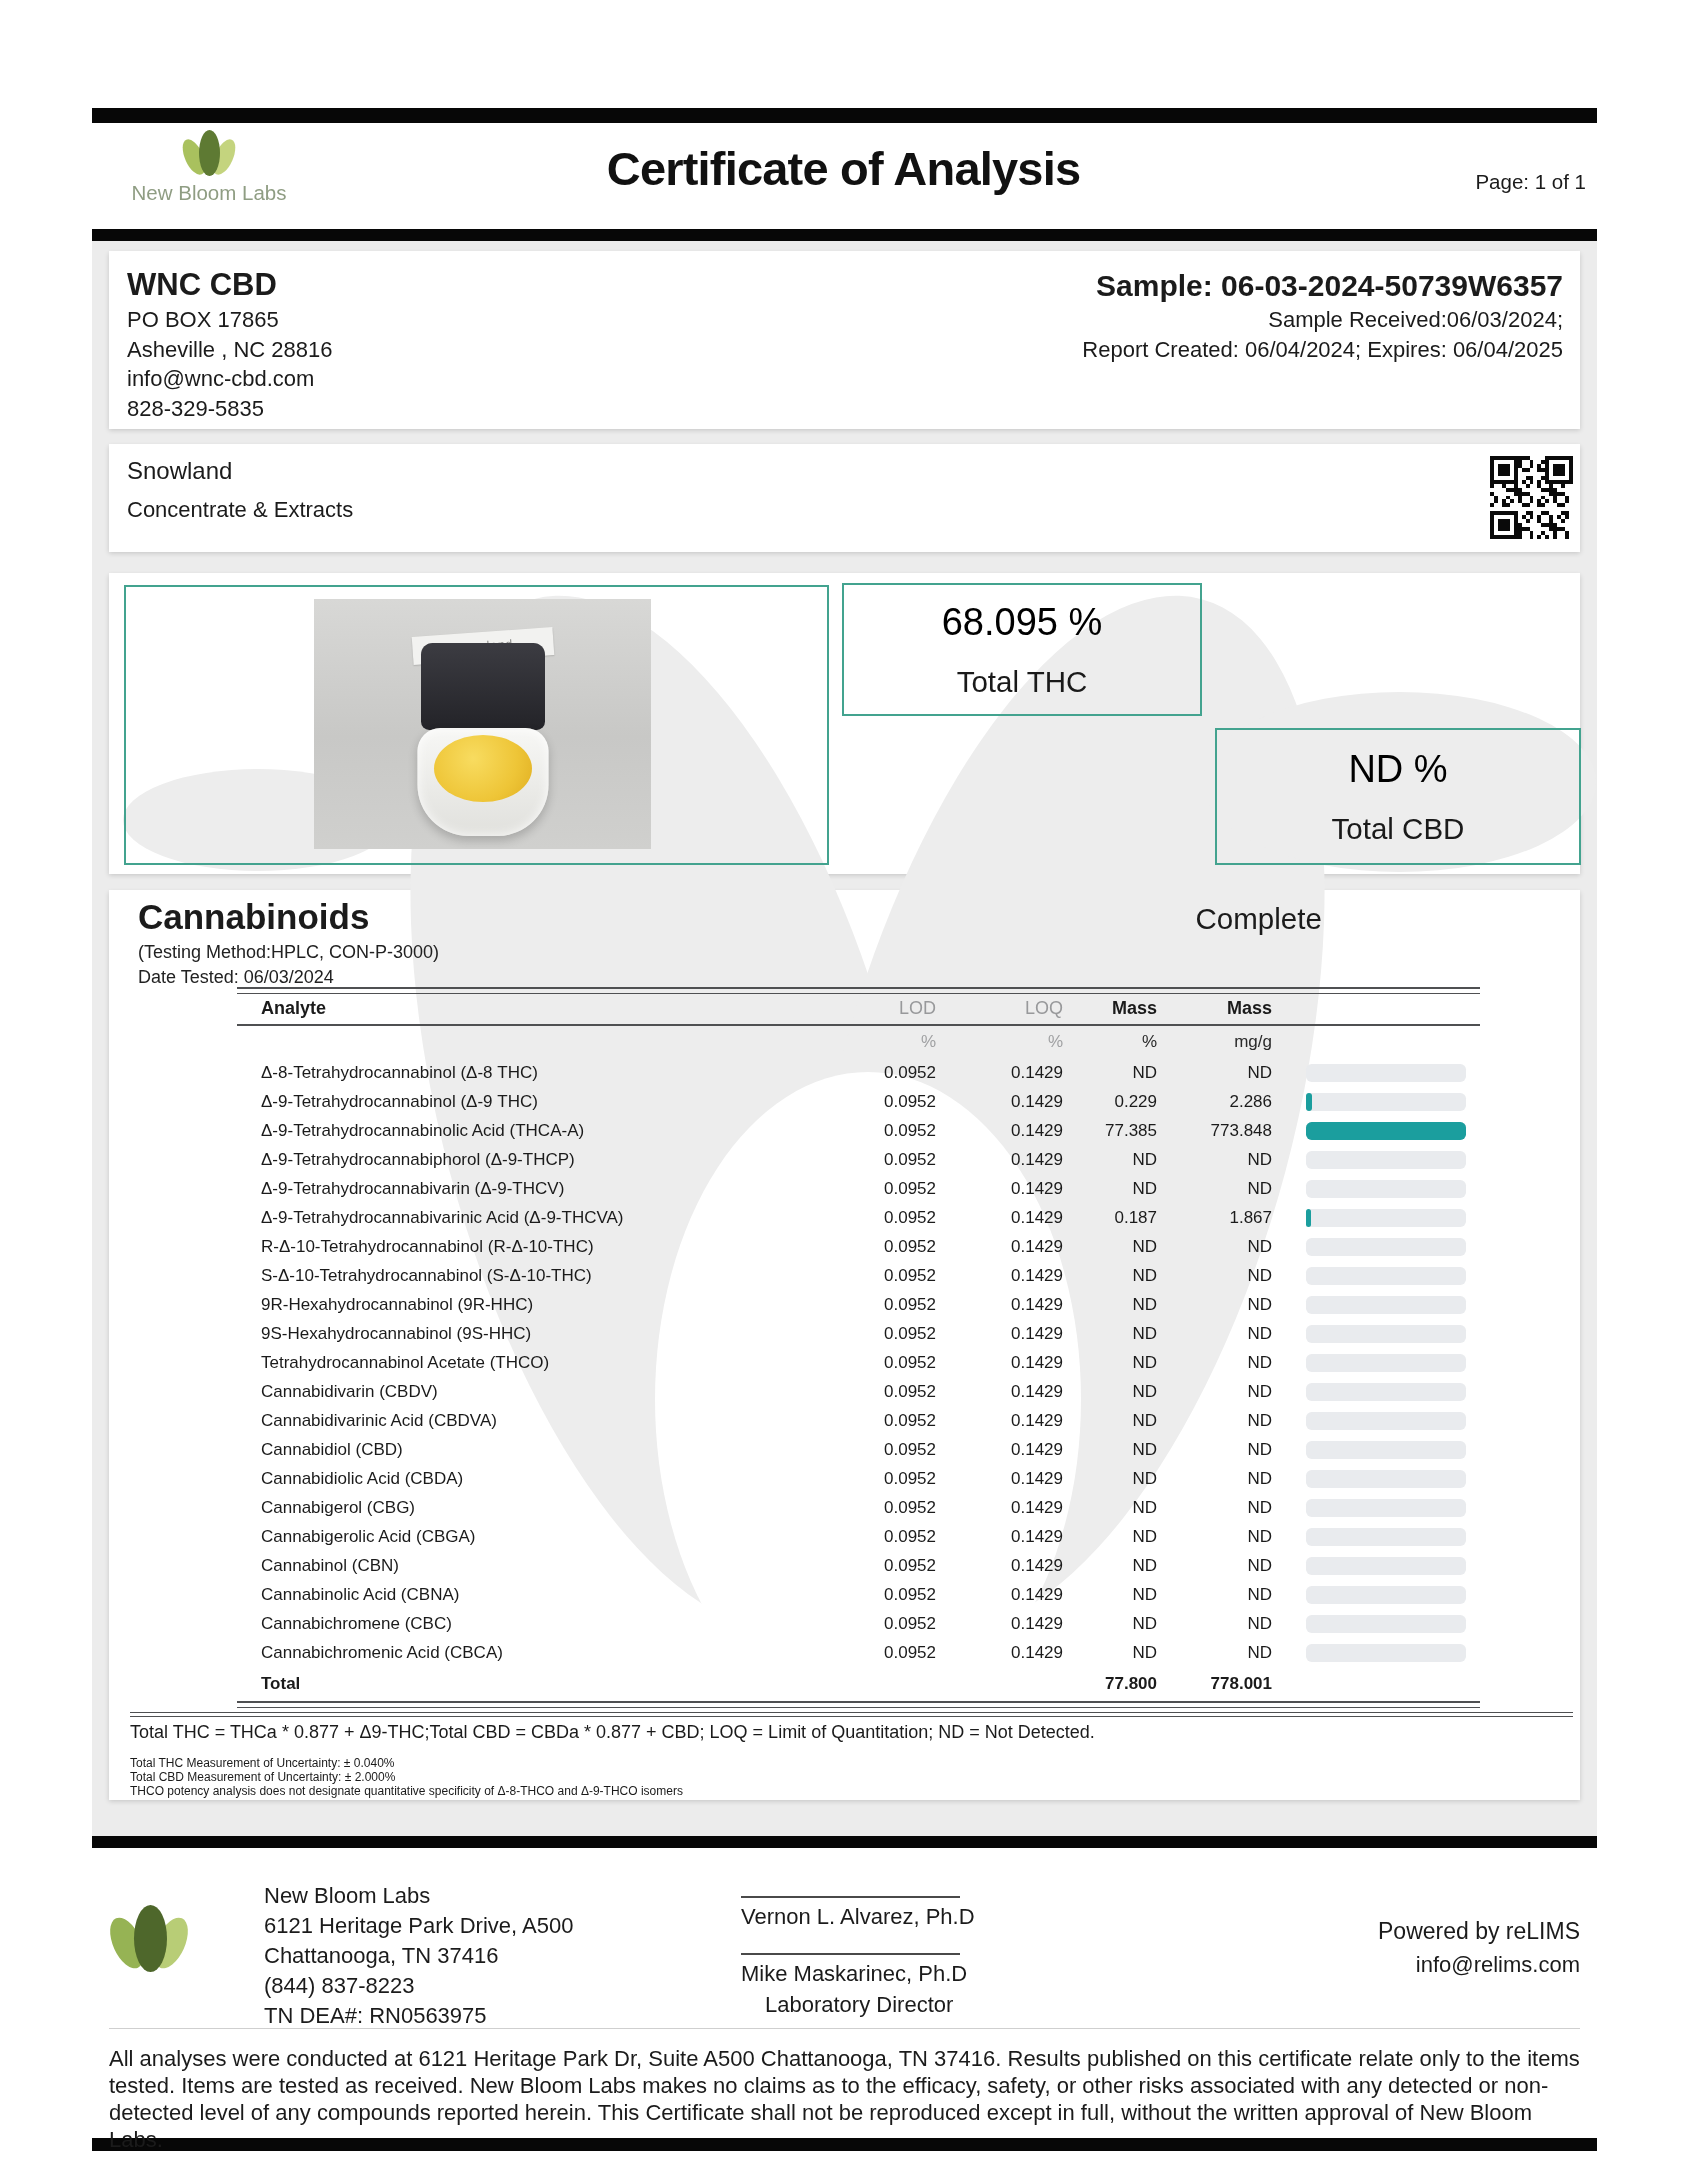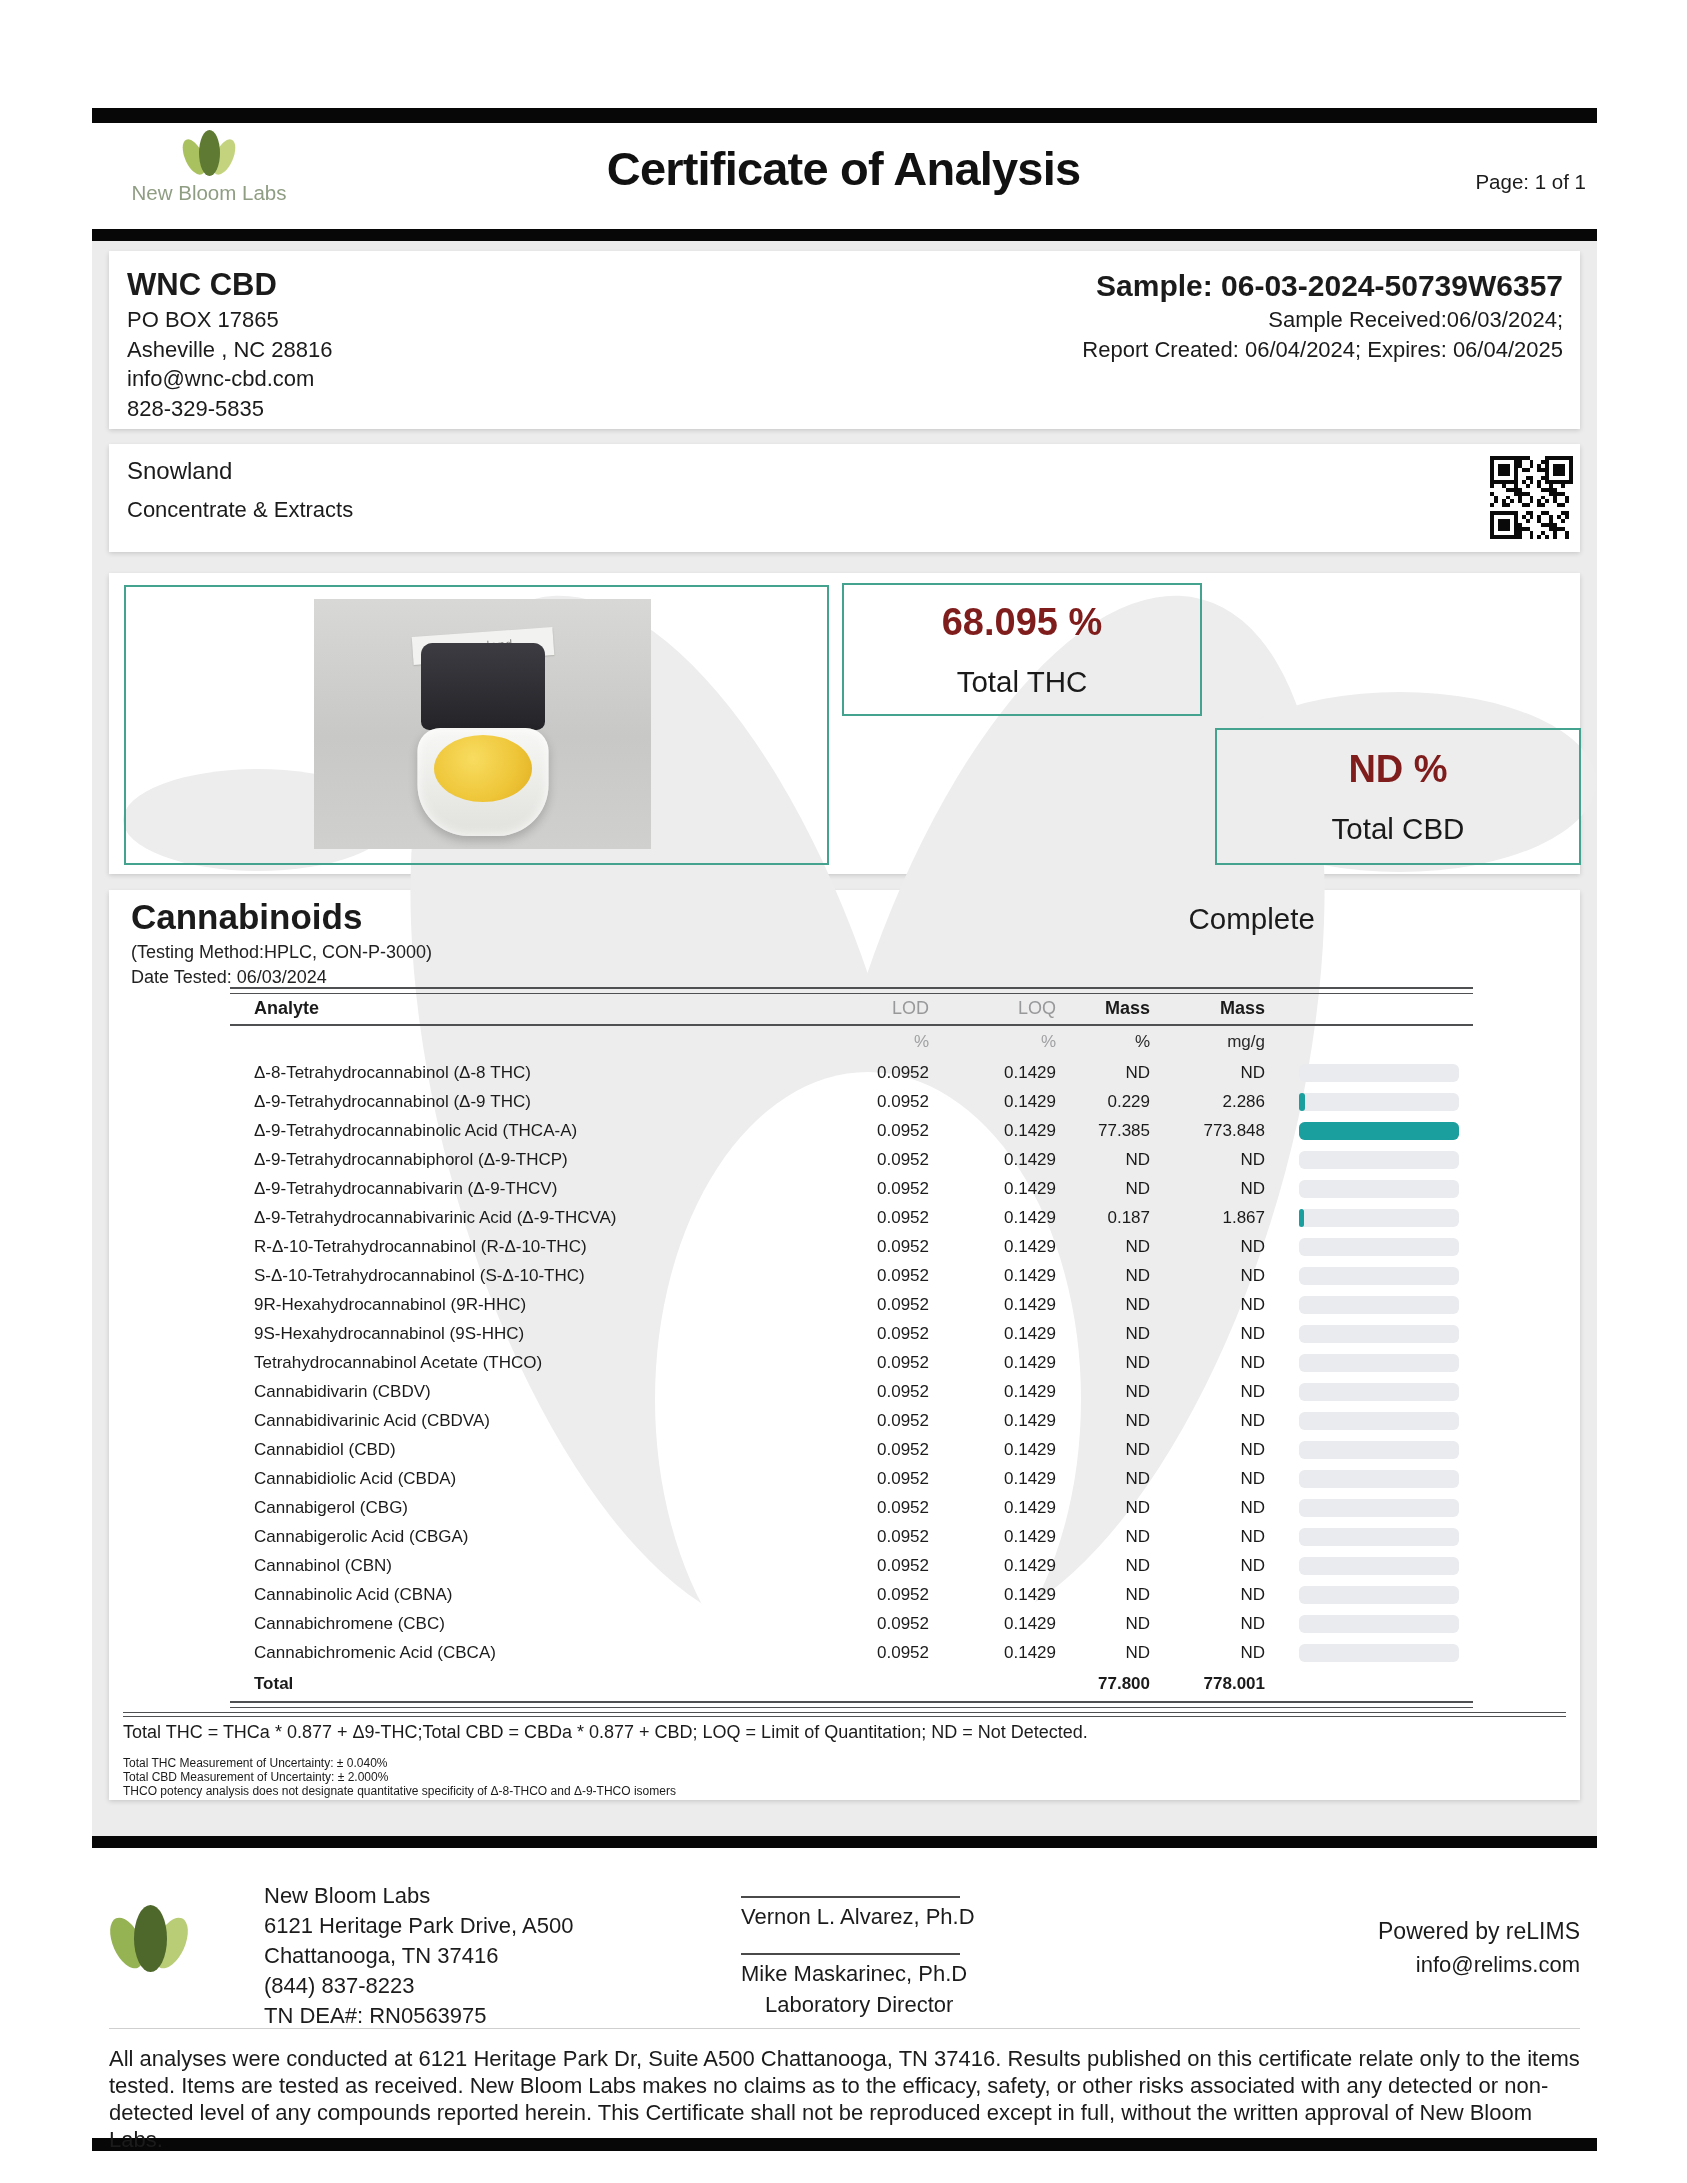--- a/index.html
+++ b/index.html
@@ -24,21 +24,21 @@
   .sample-id{font-size:30px;font-weight:700;line-height:39px;}
   .sample-line{font-size:22px;line-height:30px;}
   
   .prod-name{font-size:24px;}
   .prod-cat{font-size:22px;}
   .qr{position:absolute;right:9.8px;top:11.5px;width:83px;height:83px;background:#fff;}
   
   .tealbox{position:absolute;border:2.5px solid #43a38f;background:transparent;z-index:2;}
   .photo{position:absolute;left:188px;top:12.3px;width:337px;height:250px;
          background:linear-gradient(180deg,#d8d8d6,#c8c8c6 55%,#d0d0ce);overflow:hidden;}
-  .res-val{font-size:38px;font-weight:700;color:#7f1d1d;}
+  .res-val{font-size:38px;font-weight:400;color:#000000;}
   .res-lab{font-size:29.5px;color:#1a1a1a;}
   .resbox{display:flex;flex-direction:column;align-items:center;justify-content:center;gap:21px;}
   
   .cann-title{left:22px;top:6.5px;font-size:35px;font-weight:700;}
   .cann-status{right:8.2px;top:11.5px;font-size:29.5px;}
   .cann-meta{left:22px;font-size:18px;color:#222;}
   .tablewrap{position:absolute;left:121px;top:97px;width:1243px;z-index:2;}
   .drule{height:4.1px;border-top:2.5px solid #4f5052;border-bottom:0.8px solid #4f5052;}
   .tgrid{display:grid;grid-template-columns:597px 102px 127px 94px 115px 34px 160px;align-items:center;}
   .thead{height:29.5px;border-bottom:2.5px solid #4f5052;font-size:18px;}
@@ -349,21 +349,21 @@
 
   <div class="tealbox resbox" style="left:842px;top:575px;width:356px;height:129px;">
     <div class="res-val">68.095 %</div>
     <div class="res-lab">Total THC</div>
   </div>
   <div class="tealbox resbox" style="left:1215px;top:720px;width:362px;height:133px;">
     <div class="res-val">ND %</div>
     <div class="res-lab">Total CBD</div>
   </div>
 
-  <div class="abs" style="left:109px;top:882px;width:1214px;height:910px;">
+  <div class="abs" style="left:116px;top:882px;width:1214px;height:910px;">
     <div class="z2 cann-title">Cannabinoids</div>
     <div class="z2 cann-status">Complete</div>
     <div class="z2 cann-meta" style="top:52px;">(Testing Method:HPLC, CON-P-3000)</div>
     <div class="z2 cann-meta" style="top:77px;">Date Tested: 06/03/2024</div>
 
     <div class="tablewrap">
       <div class="drule"></div>
       <div class="tgrid thead">
         <div class="td-name" style="font-weight:700;">Analyte</div>
         <div class="hd-gray">LOD</div>

